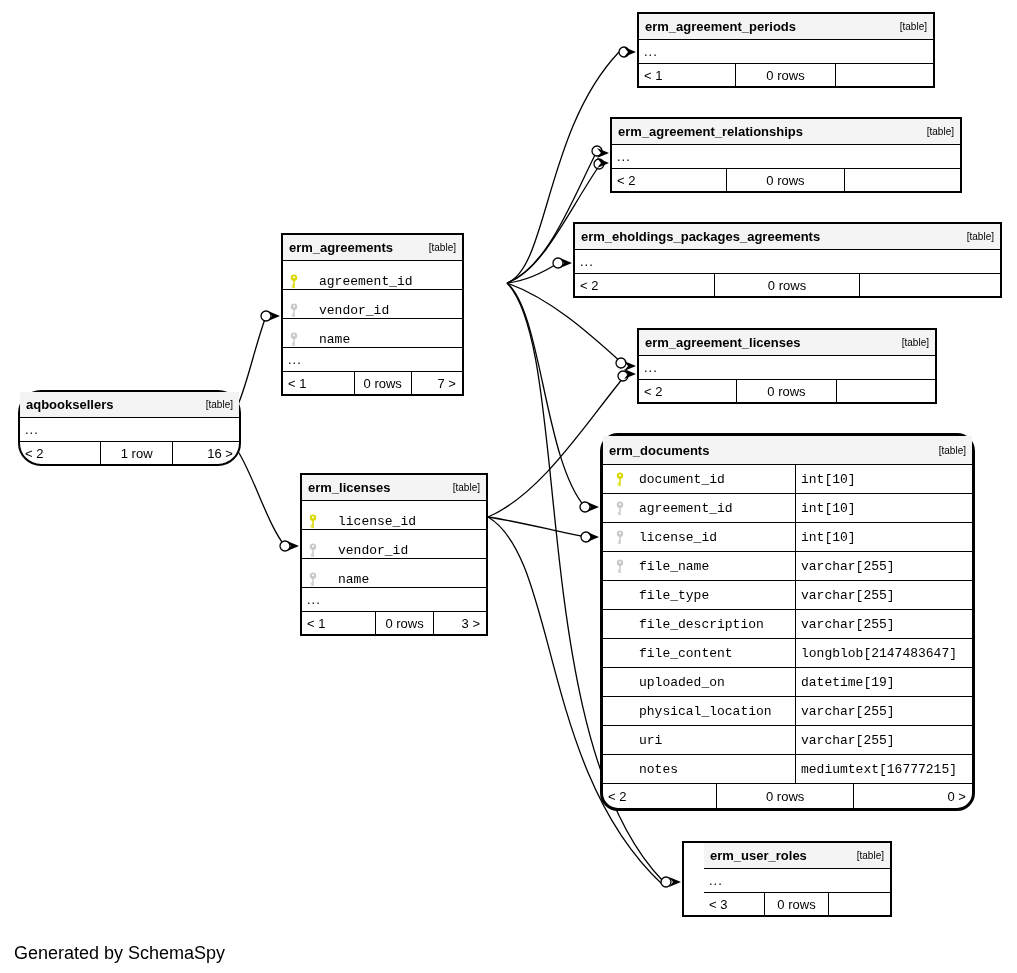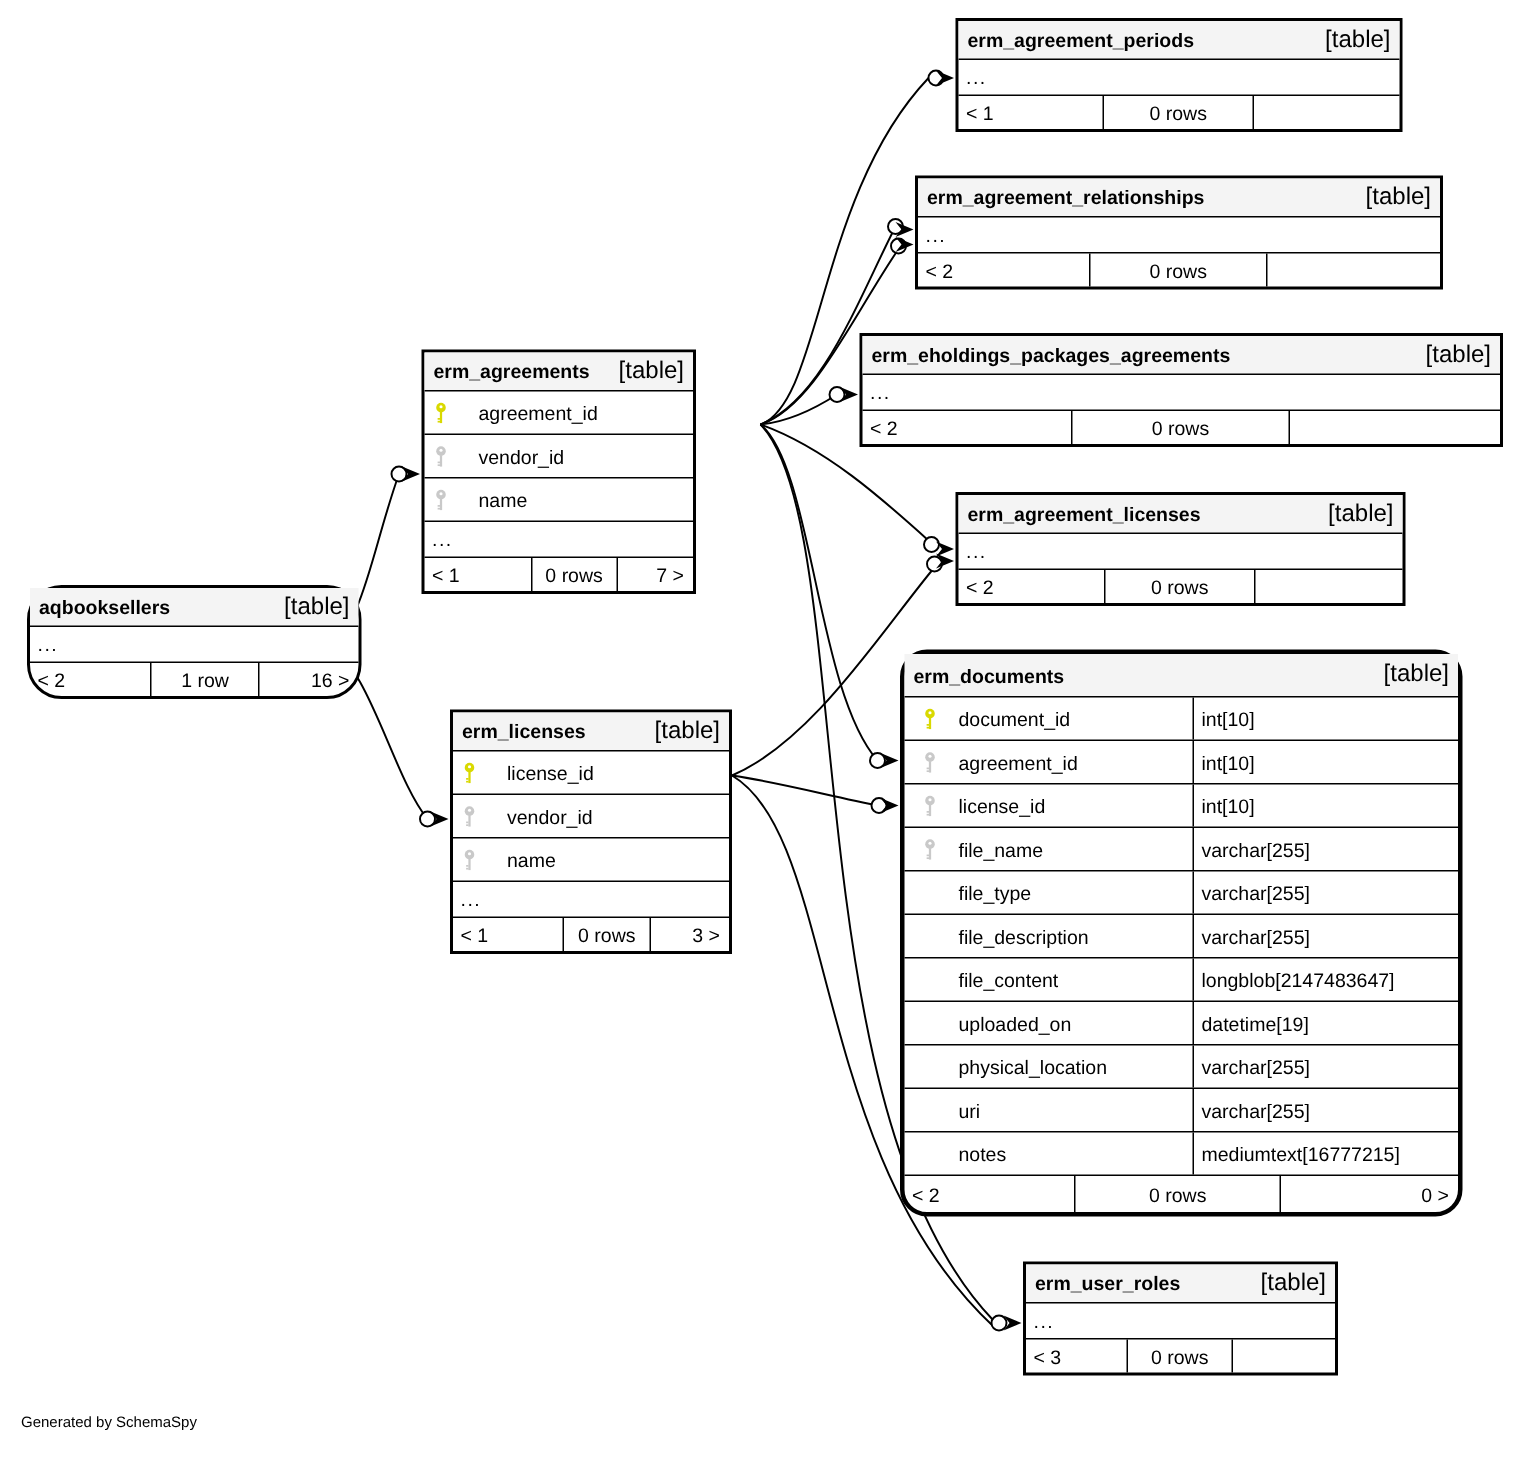--- a/index.html
+++ b/index.html
@@ -19,24 +19,24 @@
     border:2px solid #000;box-sizing:border-box;
     font-size:13px;
   }
   .table-box.focus{border-width:3px;border-radius:18px;}
   .tb-header{
     display:flex;justify-content:space-between;align-items:center;
     background:#f4f4f4;border-bottom:1px solid #000;
     height:25px;padding:0 6px;
   }
   .tb-name{font-weight:bold;font-size:13px;white-space:nowrap;}
-  .tb-tag{font-weight:normal;font-size:16px;padding-left:14px;white-space:nowrap;}
+  .tb-tag{font-weight:normal;font-size:10px;padding-left:14px;white-space:nowrap;}
   .tb-row{
-    display:flex;align-items:center;height:29px;
-    border-bottom:1px solid #000;padding:0 5px 0 6px;box-sizing:border-box;
+    display:flex;align-items:flex-end;height:29px;
+    border-bottom:1px solid #000;padding:0 5px 0 6px;box-sizing:border-box;font-family:Liberation Mono, monospace;
   }
   .tb-row:last-of-type{border-bottom:none;}
   .key-icon{width:12px;height:16px;display:inline-flex;align-items:center;flex:0 0 12px;}
   .key-icon.pk{color:#d9d900;}
   .key-icon.fk{color:#c9c9c9;}
   .col-name{padding-left:12px;white-space:nowrap;}
   .doc-name{flex:0 0 180px;display:flex;align-items:center;height:100%;padding-left:6px;}
   .doc-type{flex:1;border-left:1px solid #000;height:100%;display:flex;align-items:center;padding-left:5px;white-space:nowrap;}
   .tb-ellipsis{
     height:23px;display:flex;align-items:center;
@@ -45,21 +45,21 @@
   .tb-footer{display:flex;height:22px;align-items:stretch;}
   .tb-footer span{display:flex;align-items:center;box-sizing:border-box;}
   .f-left{width:33%;border-right:1px solid #000;padding:0 5px;justify-content:flex-start;}
   .f-center{width:34%;border-right:1px solid #000;justify-content:center;}
   .f-right{width:33%;padding:0 6px;justify-content:flex-end;}
   .fw-a .f-left{width:40%;} .fw-a .f-center{width:32%;} .fw-a .f-right{width:28%;}
   .fw-doc .f-left{width:31%;} .fw-doc .f-center{width:37%;} .fw-doc .f-right{width:32%;}
   .fw-b .f-left{width:37%;} .fw-b .f-center{width:33%;} .fw-b .f-right{width:30%;}
   .focus .tb-header{height:28px;}
   .focus .tb-footer{height:24px;}
-  .credit{position:absolute;left:14px;top:943px;font-size:10px;z-index:2;}
+  .credit{position:absolute;left:14px;top:943px;font-size:18px;z-index:2;}
 </style>
 </head>
 <body>
 
 <div class="canvas">
 
   <svg class="connector-layer" width="1017" height="973" viewBox="0 0 1017 973">
 
     <path class="rel-line" d="M507,283 C548,268 545,130 619,52"></path>
 
@@ -384,21 +384,21 @@
       <span class="col-name" style="padding-left:18px;">name</span>
     </div>
     <div class="tb-ellipsis">...</div>
     <div class="tb-footer">
       <span class="f-left">&lt; 1</span>
       <span class="f-center">0 rows</span>
       <span class="f-right">3 &gt;</span>
     </div>
   </div>
 
-  <div class="table-box" style="left:682px;top:841px;width:210px;">
+  <div class="table-box" style="left:682px;top:841px;width:210px;padding-left:20px;">
     <div class="tb-header">
       <span class="tb-name">erm_user_roles</span>
       <span class="tb-tag">[table]</span>
     </div>
     <div class="tb-ellipsis">...</div>
     <div class="tb-footer">
       <span class="f-left">&lt; 3</span>
       <span class="f-center">0 rows</span>
       <span class="f-right"></span>
     </div>

